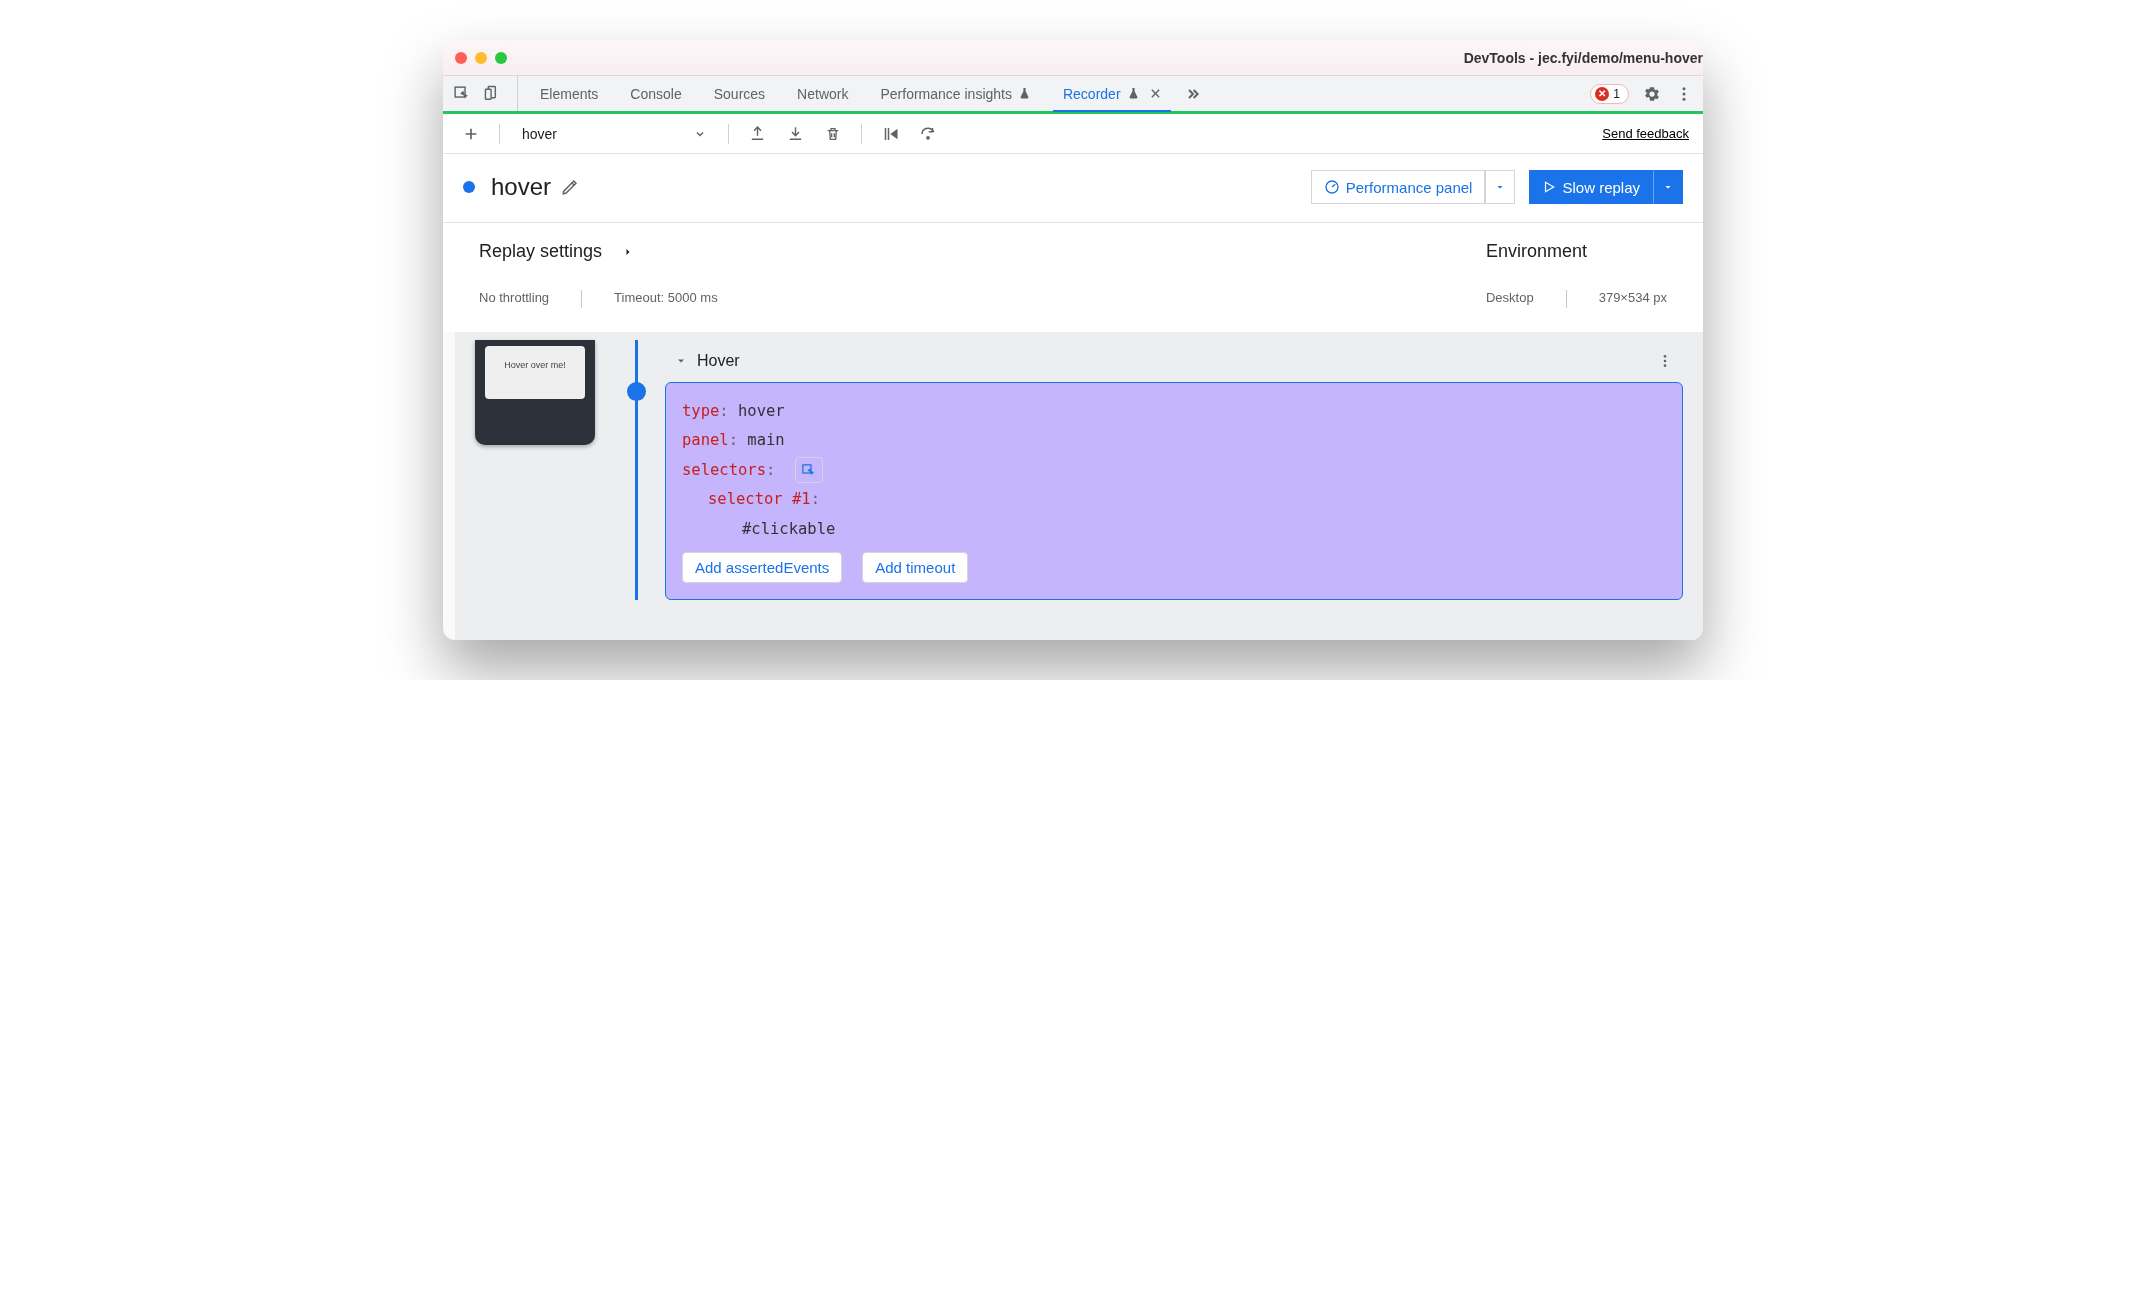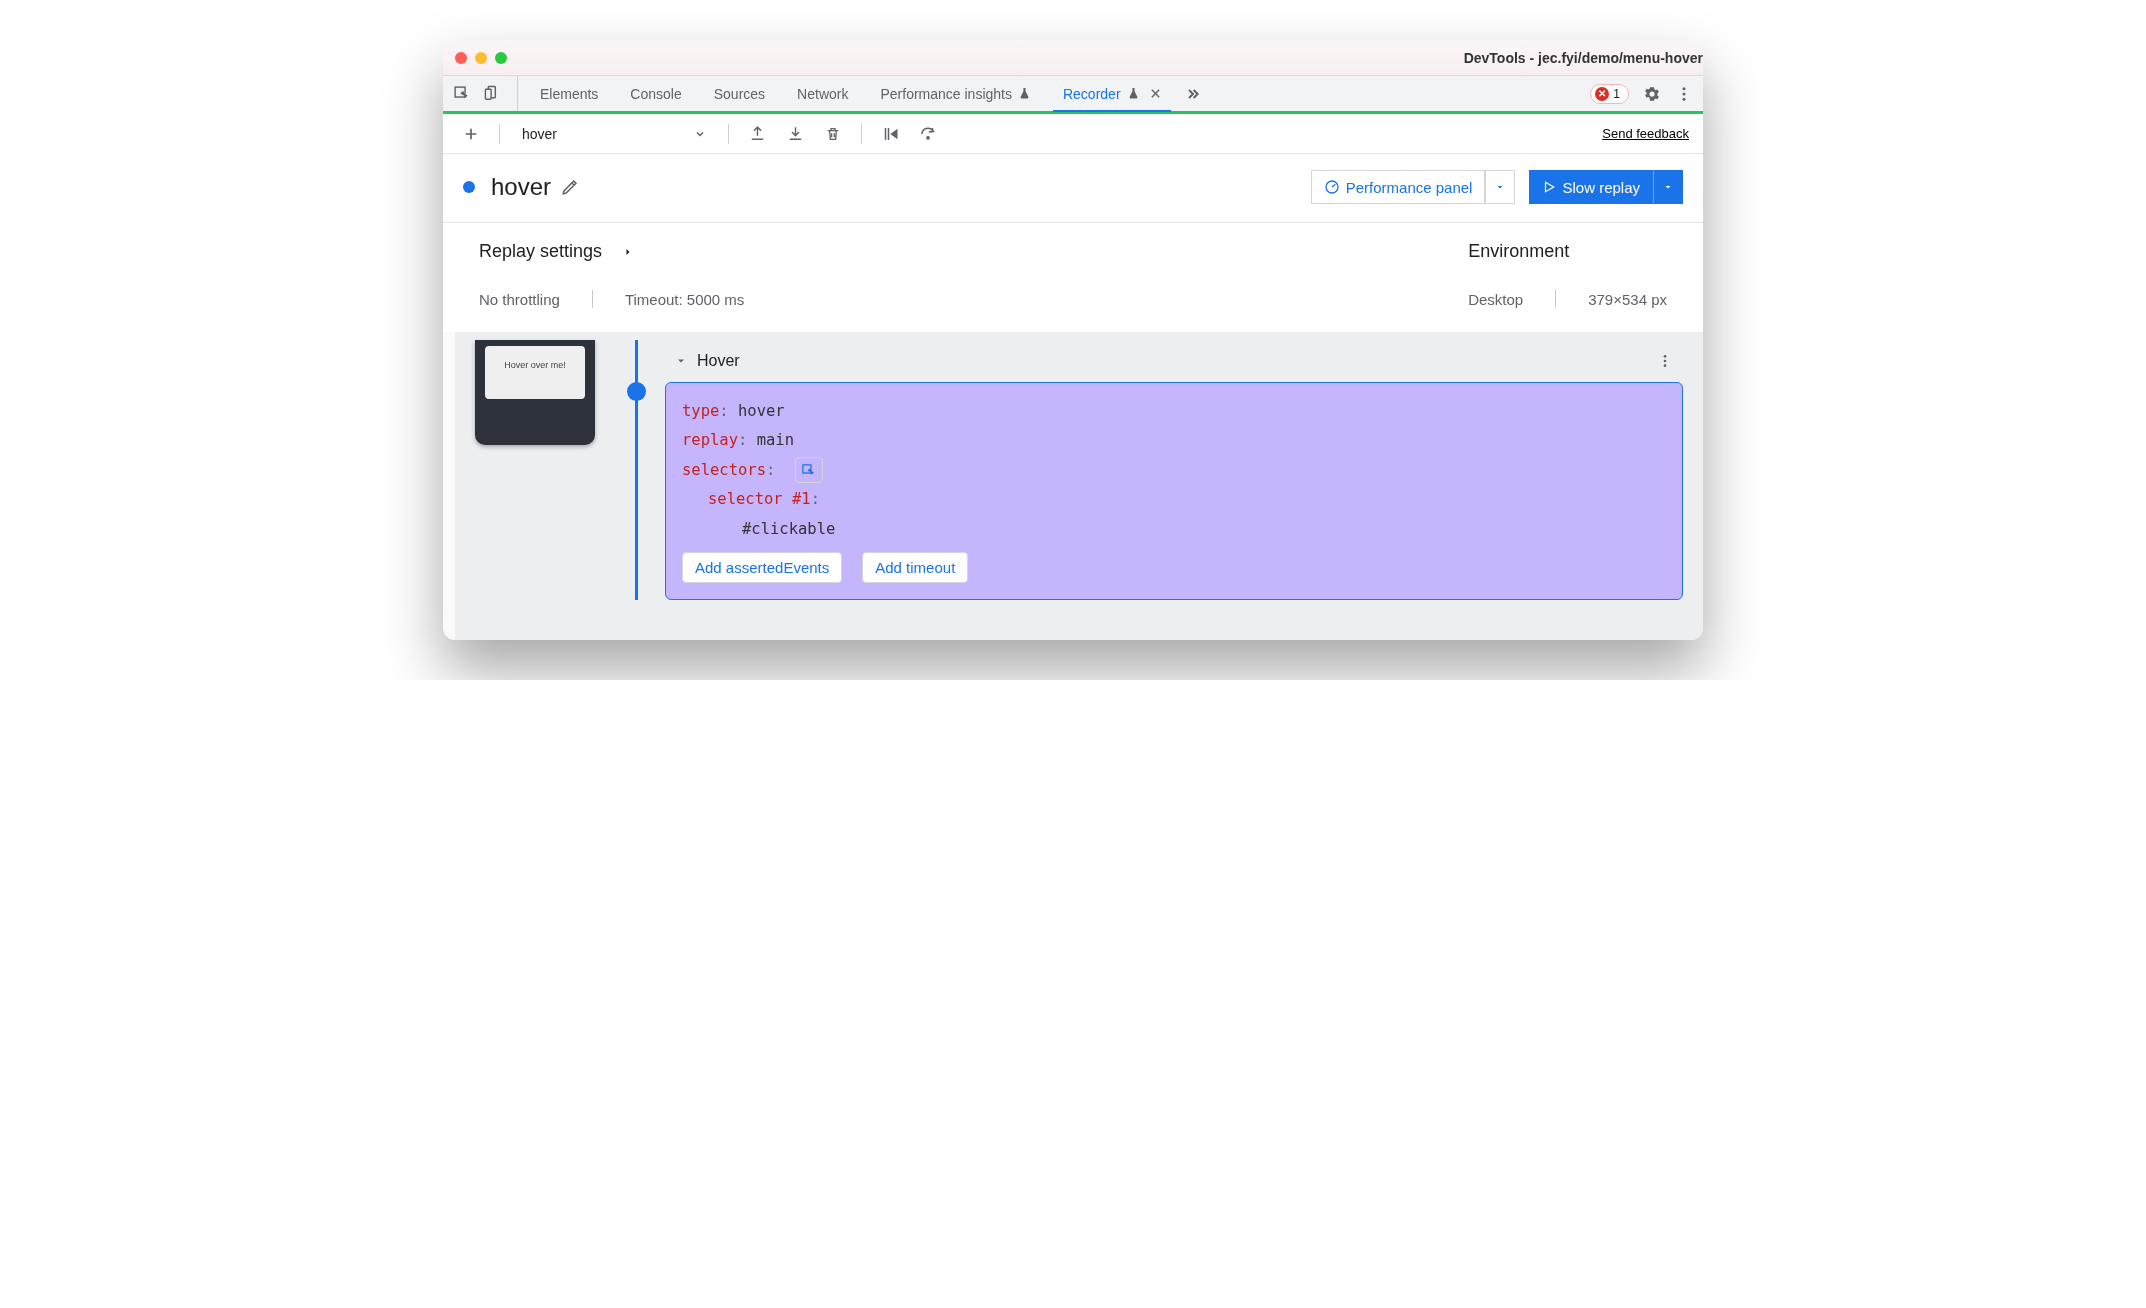--- a/index.html
+++ b/index.html
@@ -168,21 +168,21 @@
 
   
   .settings-strip {
     background: #fff;
     padding: 18px 36px 24px 36px;
     display: flex;
   }
   .settings-col .section-title {
     font-size: 18px; display: flex; align-items: center; gap: 20px; margin-bottom: 28px;
   }
-  .settings-meta { display: flex; gap: 32px; color: #5f6368; font-size: 15px; align-items: center; }
+  .settings-meta { display: flex; gap: 32px; color: #5f6368; font-size: 13px; }
   .vbar { width: 1px; height: 18px; background: #c7c7c7; }
   .settings-right { margin-left: auto; text-align: left; }
 
   
   .body {
     background: #eceef0;
     display: flex;
     padding: 8px 20px 40px 20px;
     gap: 16px;
     margin-left: 12px;
@@ -476,21 +476,21 @@
                 <circle cx="12" cy="12" r="2"></circle>
                 <circle cx="12" cy="19" r="2"></circle>
               </svg>
           </span>
         </div>
         <div class="step-detail">
           <div>
             <span class="key">type</span><span class="colon">: </span><span class="val">hover</span>
           </div>
           <div>
-            <span class="key">replay</span><span class="colon">: </span><span class="val">main</span>
+            <span class="key">panel</span><span class="colon">: </span><span class="val">main</span>
           </div>
           <div>
             <span class="key">selectors</span><span class="colon">: </span>
             <span class="selector-pick-btn">
               <svg width="15" height="15" viewBox="0 0 24 24" fill="none" stroke="#1a73e8" stroke-width="2">
                   <rect x="3" y="3" width="13" height="13"></rect>
                   <path d="M12 12l7 3-2 2-3-7z" fill="#1a73e8"></path>
                 </svg>
             </span>
           </div>

